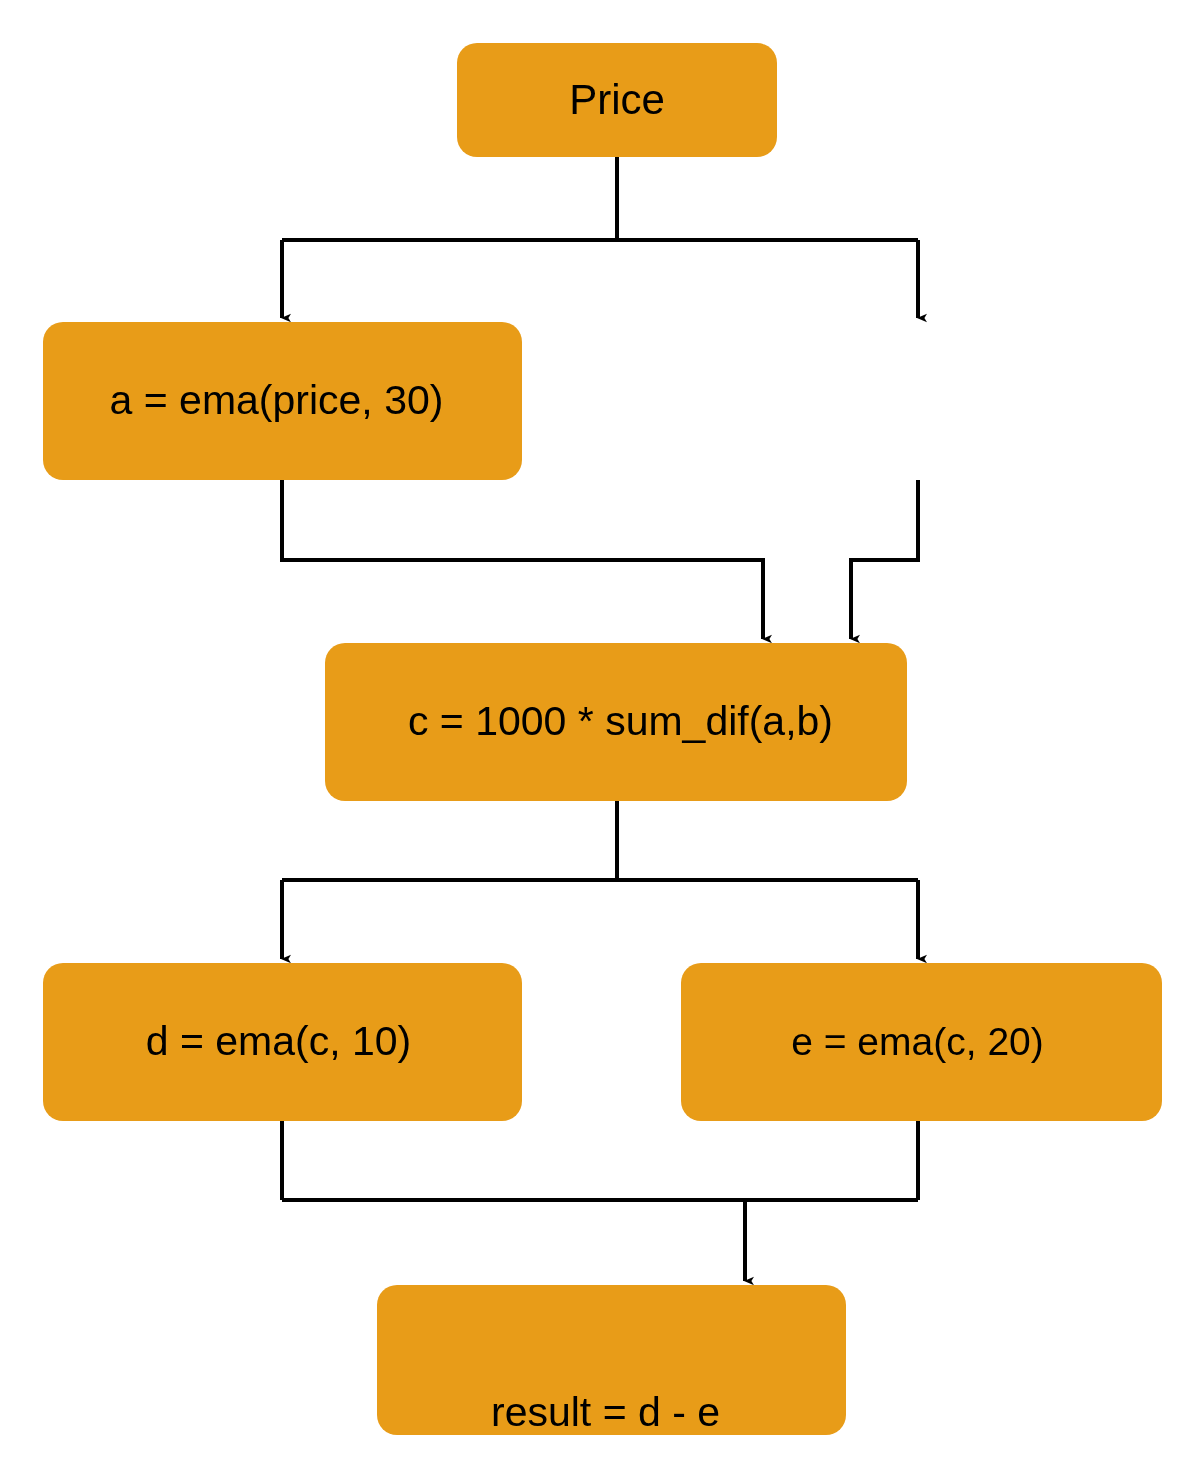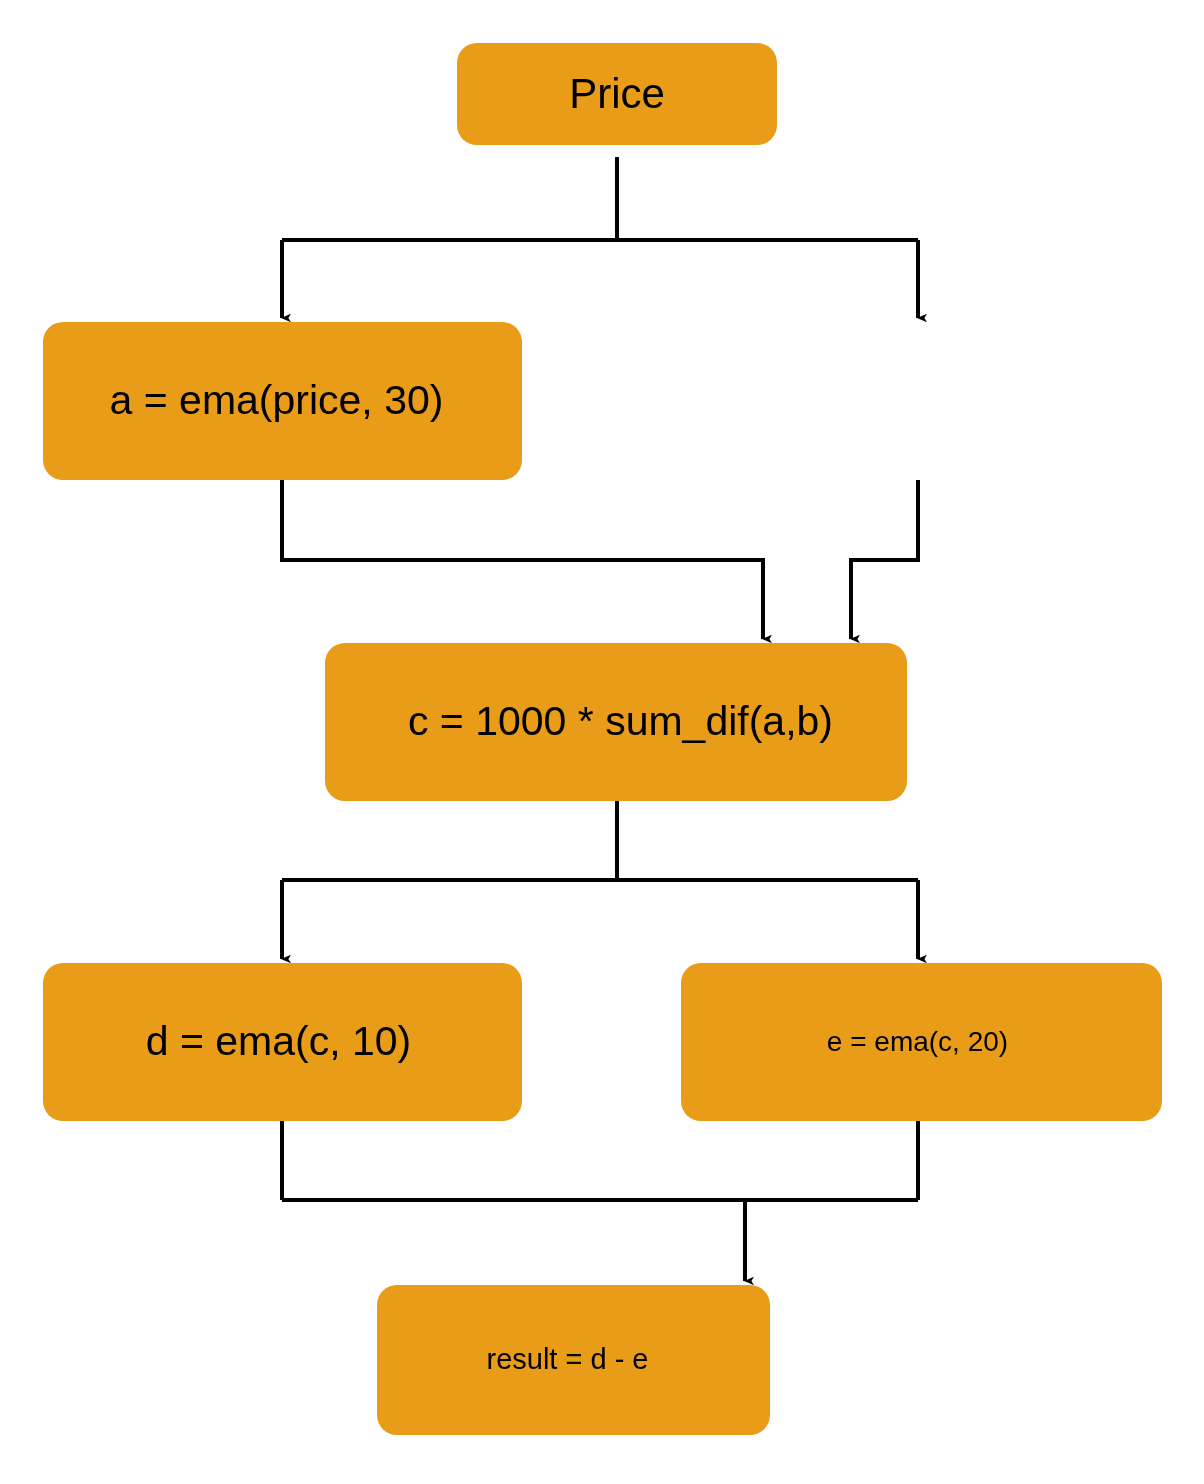--- a/index.html
+++ b/index.html
@@ -40,27 +40,27 @@
     line-height: 1.1;
     white-space: nowrap;
     z-index: 2;
   }
   .node-label {
     display: block;
     text-align: center;
   }
 
   
-  #node-price   { left: 457px; top: 43px;   width: 320px; height: 102px; font-size: 42px; }
+  #node-price   { left: 457px; top: 43px;   width: 320px; height: 114px; font-size: 42px; }
   #node-a       { left: 43px;  top: 322px;  width: 479px; height: 158px; font-size: 41px; }
   #node-b       { left: 681px; top: 322px;  width: 481px; height: 158px; font-size: 41px; }
   #node-c       { left: 325px; top: 643px;  width: 582px; height: 158px; font-size: 41px; padding-left: 25px; }
   #node-d       { left: 43px;  top: 963px;  width: 479px; height: 158px; font-size: 41px; }
-  #node-e       { left: 681px; top: 963px;  width: 481px; height: 158px; font-size: 28px; }
-  #node-result  { left: 377px; top: 1285px; width: 393px; height: 150px; font-size: 29px; }
+  #node-e       { left: 681px; top: 963px;  width: 481px; height: 158px; font-size: 39px; }
+  #node-result  { left: 377px; top: 1285px; width: 469px; height: 150px; font-size: 41px; align-items: flex-end; }
 
   
   #node-a .node-label,
   #node-b .node-label   { transform: translateX(-6px); }
   #node-c .node-label   { transform: translateX(-8px); }
   #node-d .node-label,
   #node-e .node-label   { transform: translateX(-4px); }
   #node-result .node-label { transform: translateX(-6px); }
 </style>
 </head>

